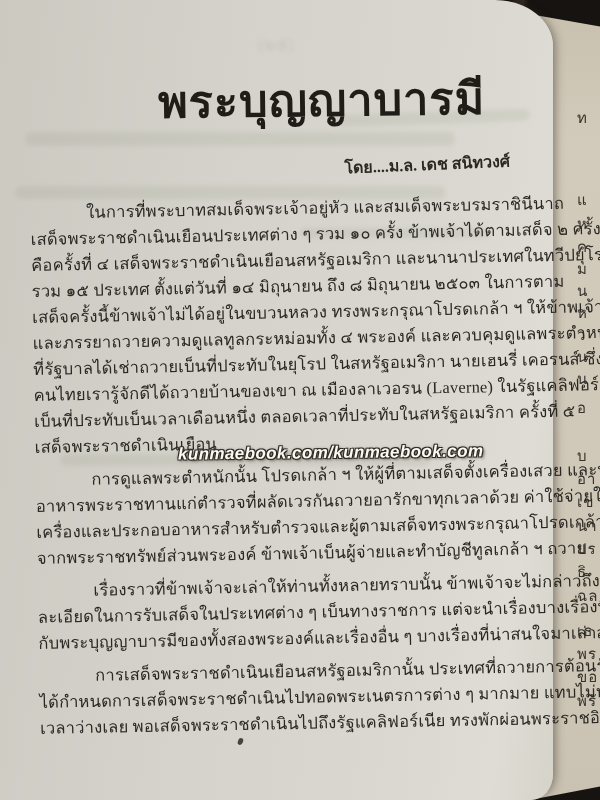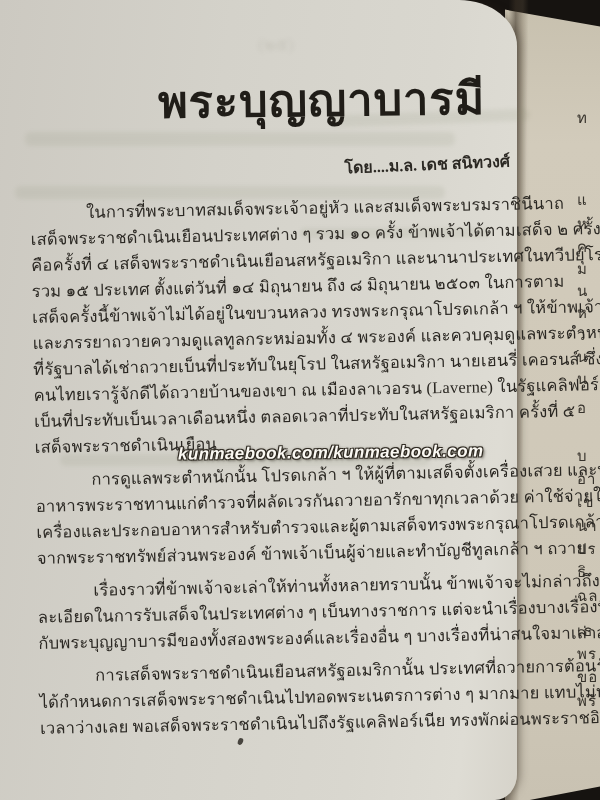--- a/index.html
+++ b/index.html
@@ -24,20 +24,21 @@
     background:linear-gradient(90deg,rgba(62,52,40,0) 0%,rgba(62,52,40,.55) 35%,rgba(100,88,70,.30) 70%,rgba(100,88,70,0) 100%);
     transform:skewX(-0.7deg);
   }
   
   .main-page{
     position:absolute;left:0;top:0;width:517px;height:800px;
     background:linear-gradient(97deg,#ccc9c1 0%,#d4d2ca 38%,#d9d7cf 72%,#dedcd4 90%,#d6d3ca 100%);
     border-top-right-radius:58px 46px;
     border-bottom-right-radius:22px 26px;
     box-shadow:6px 0 10px -4px rgba(45,36,26,.5);
+    padding-left:36px;
   }
   
   .ghost{
     position:absolute;background:#7d8468;opacity:.11;filter:blur(2px);
     border-radius:6px;
   }
   .ghost-pagenum{
     position:absolute;left:250px;top:30px;width:52px;height:26px;opacity:.14;
     filter:blur(2px);color:#6f6d5c;font-size:17px;text-align:center;
   }

